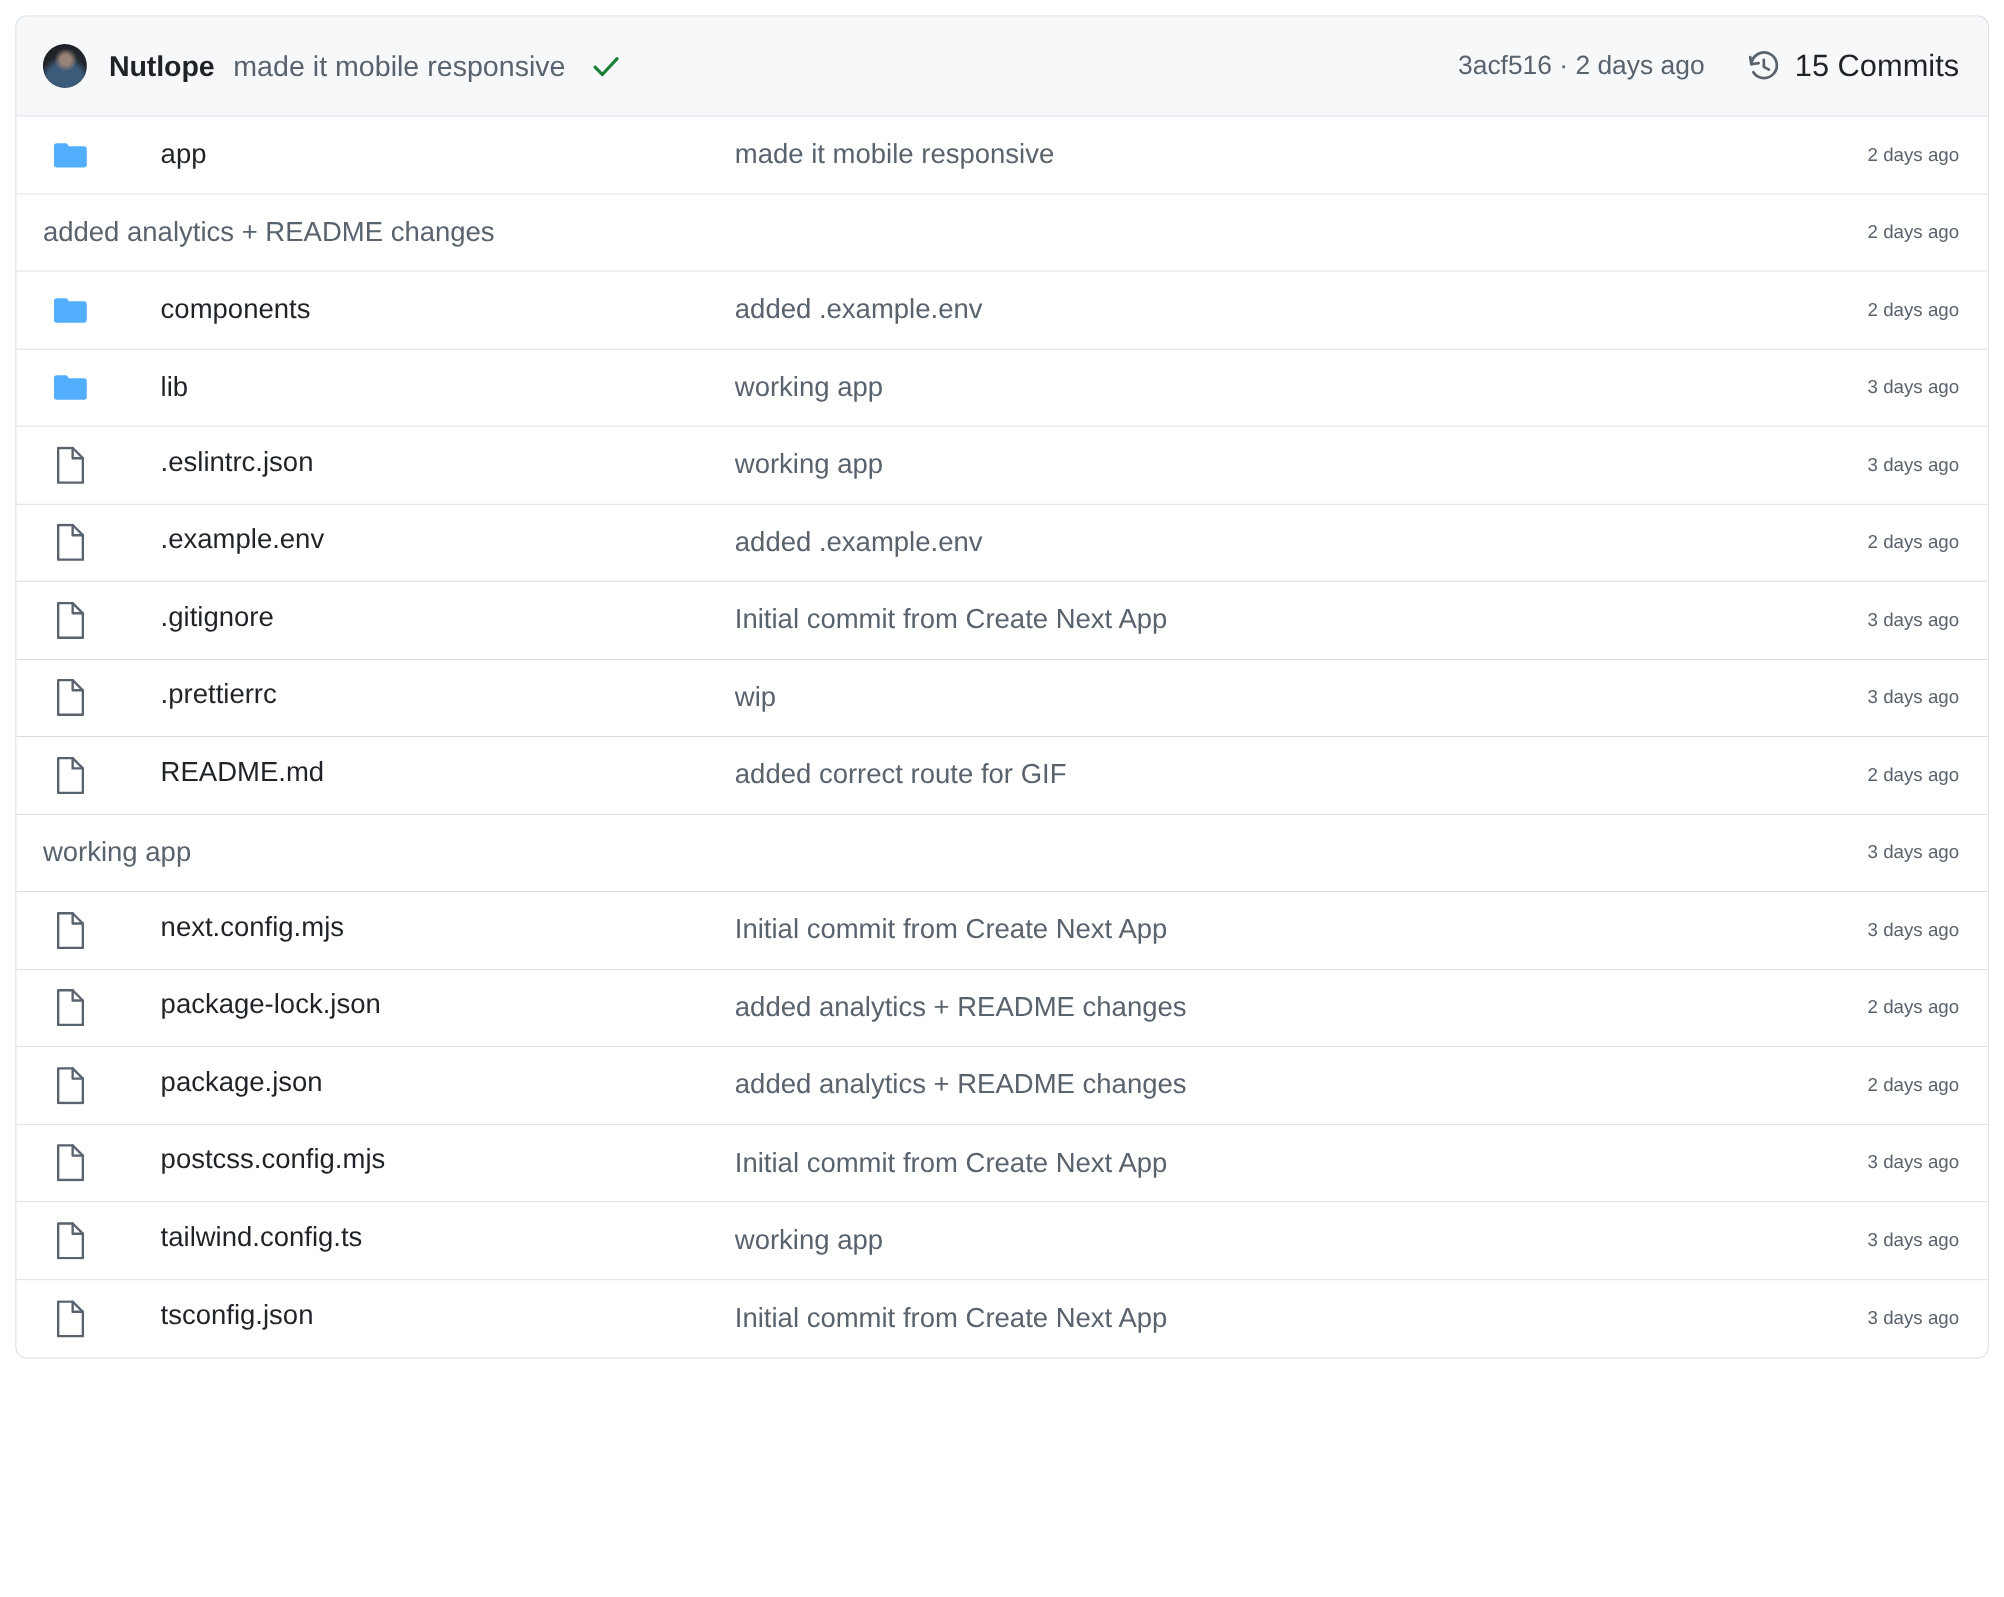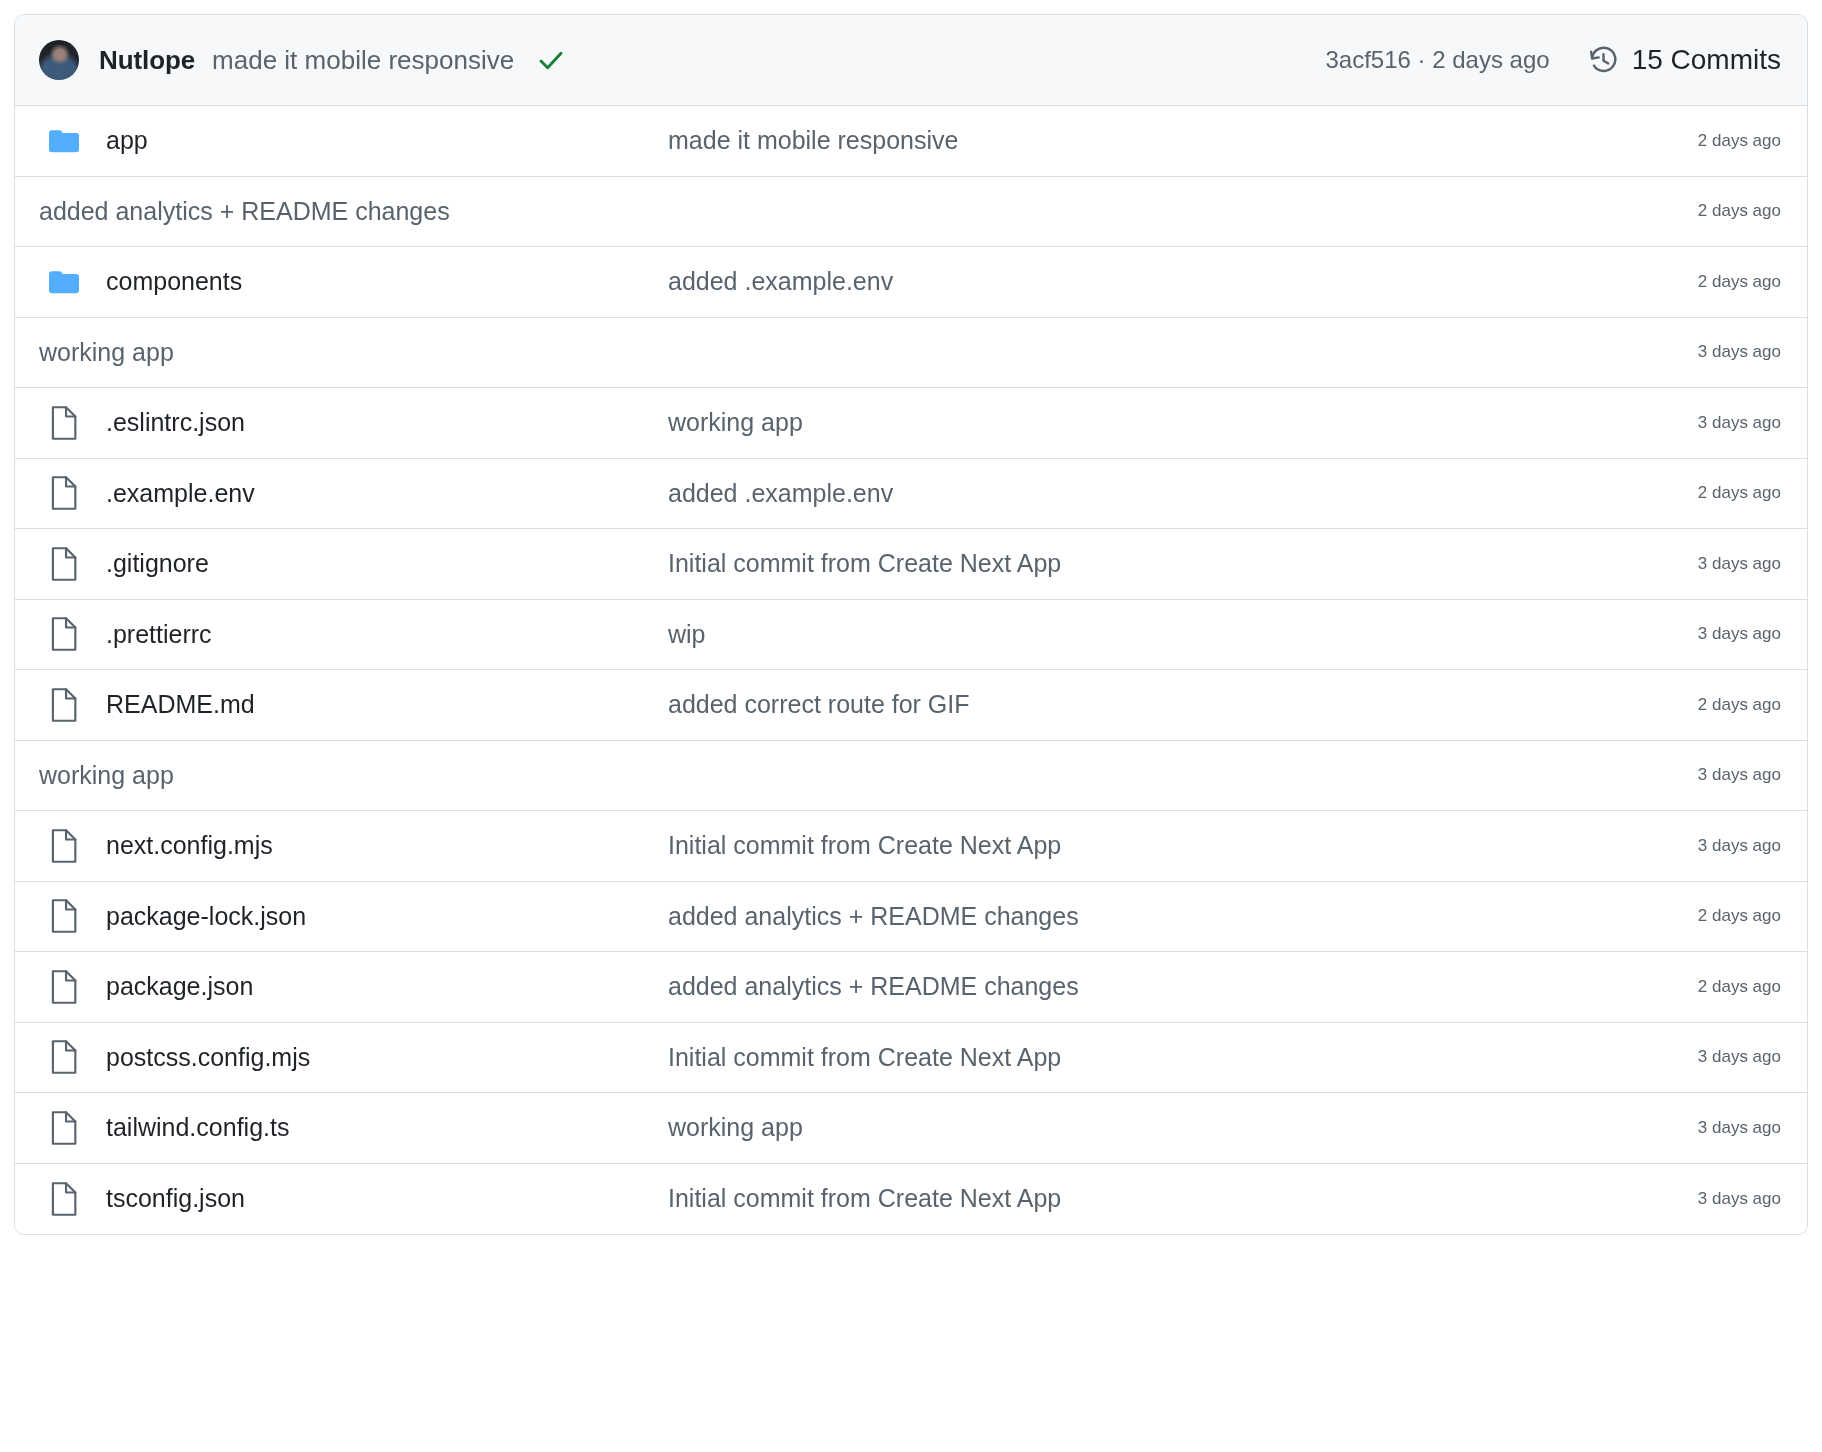--- a/index.html
+++ b/index.html
@@ -109,23 +109,23 @@
     align-items: center;
     height: 70.5px;
     border-bottom: 1px solid #d8dee4;
     padding: 0 26px 0 24px;
     background: #ffffff;
   }
   .file-row:last-child { border-bottom: none; }
 
   .col-name {
     display: flex;
-    align-items: center;
     flex: 0 0 629px;
     min-width: 0;
+    gap: 40px;
   }
 
   .row-icon {
     width: 32px;
     flex: 0 0 32px;
     display: flex;
     align-items: center;
     justify-content: center;
     margin-left: 9px;
   }
@@ -217,20 +217,28 @@
               <svg width="30" height="26" viewBox="0 0 30 26" fill="#54aeff">
                 <path d="M2.6 2.2h8.1c.7 0 1.3.3 1.7.9l1.2 1.8h13.8c1.4 0 2.6 1.1 2.6 2.5v14.4c0 1.4-1.2 2.5-2.6 2.5H2.6C1.2 24.3 0 23.2 0 21.8V4.7C0 3.3 1.2 2.2 2.6 2.2z"></path>
               </svg>
             </span>
             <span class="row-name">components</span>
           </div>
           <div class="col-message">added .example.env</div>
           <div class="col-time">2 days ago</div>
         </div>
         <div class="file-row">
+          <div class="col-name">
+            <span class="row-icon">
+              <svg width="30" height="26" viewBox="0 0 30 26" fill="#54aeff">
+                <path d="M2.6 2.2h8.1c.7 0 1.3.3 1.7.9l1.2 1.8h13.8c1.4 0 2.6 1.1 2.6 2.5v14.4c0 1.4-1.2 2.5-2.6 2.5H2.6C1.2 24.3 0 23.2 0 21.8V4.7C0 3.3 1.2 2.2 2.6 2.2z"></path>
+              </svg>
+            </span>
+            <span class="row-name">lib</span>
+          </div>
           <div class="col-message">working app</div>
           <div class="col-time">3 days ago</div>
         </div>
         <div class="file-row">
           <div class="col-name">
             <span class="row-icon">
               <svg width="28" height="34" viewBox="0 0 24 30" fill="none" stroke="#59636e" stroke-width="1.9" stroke-linejoin="round" stroke-linecap="round">
                 <path d="M2.2 1.1h11.6l8.2 8.2v19.6H2.2z"></path>
                 <polyline points="13.8,1.1 13.8,9.3 22,9.3"></polyline>
               </svg>

